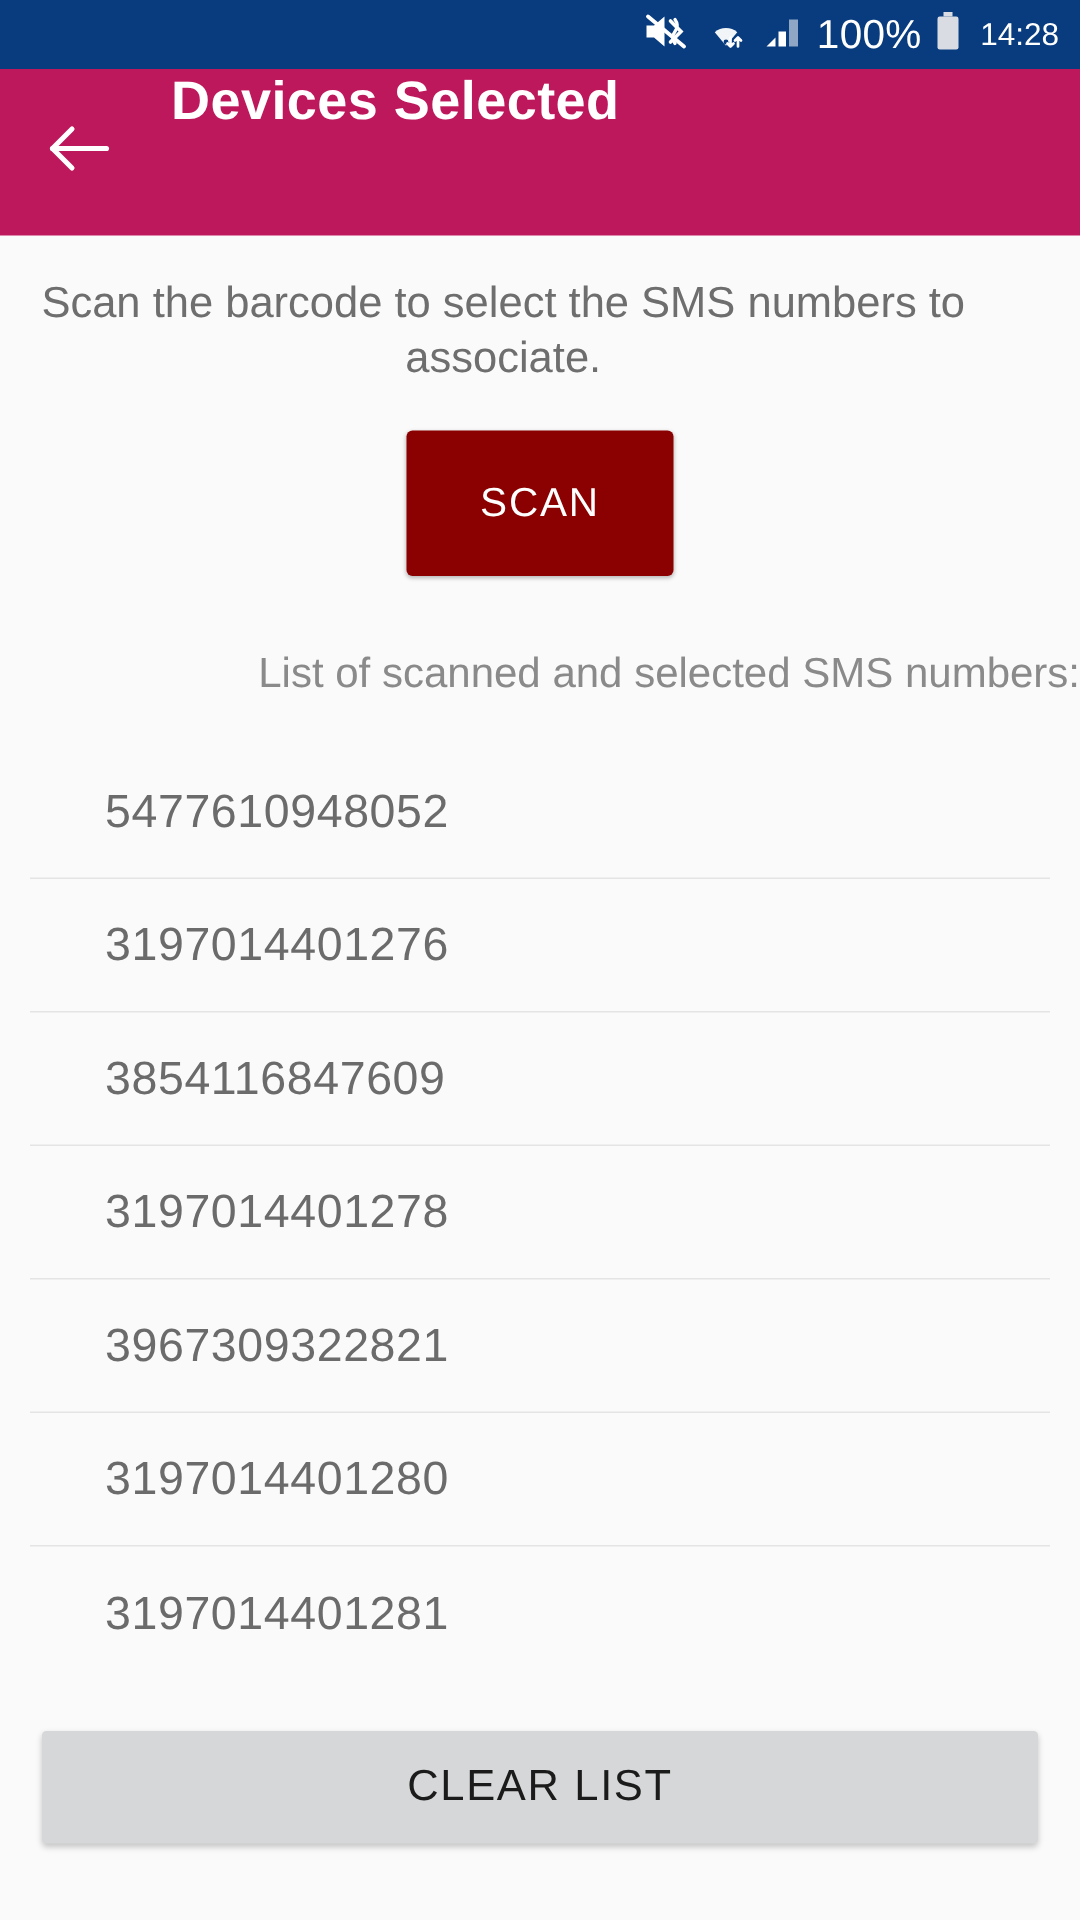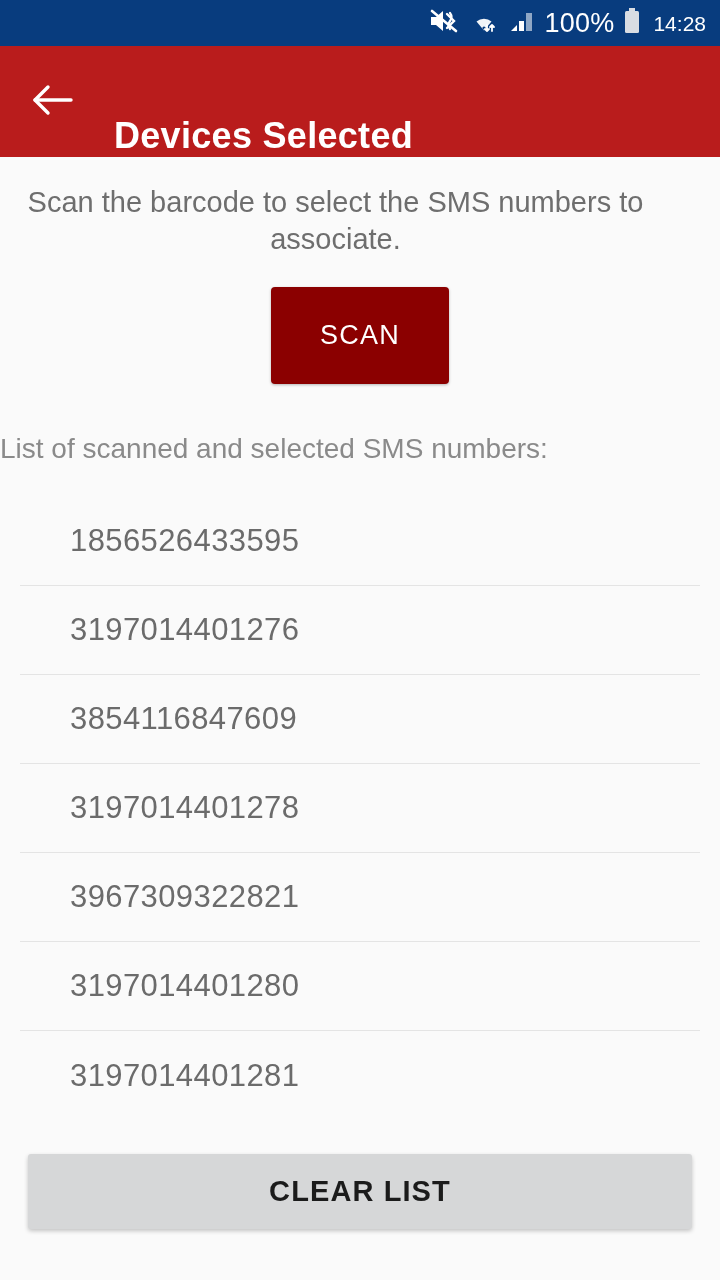--- a/index.html
+++ b/index.html
@@ -19,22 +19,22 @@
     padding-right:14px; gap:9px;
   }
   .status-icons { display:flex; align-items:center; gap:9px; }
   .sb-text { color:#ffffff; font-size:27px; letter-spacing:0.2px; line-height:1; }
   .sb-time { color:#ffffff; font-size:21px; line-height:1; margin-left:3px; }
   .ic { display:block; }
 
   
   .app-bar {
     height:111px; flex:0 0 111px;
-    background:#b91c1c;
-    display:flex; align-items:flex-end;
+    background:#be185d;
+    display:flex; align-items:flex-start;
   }
   .back-btn {
     width:104px; height:111px;
     display:flex; align-items:center; justify-content:center;
     cursor:pointer;
   }
   .app-title {
     color:#ffffff; font-size:36px; font-weight:bold;
     letter-spacing:0.3px; margin-left:10px;
   }
@@ -56,21 +56,21 @@
     border:none; border-radius:4px;
     color:#ffffff; font-size:27px; font-weight:normal;
     letter-spacing:1.2px;
     font-family:"Liberation Sans", sans-serif;
     cursor:pointer;
     display:flex; align-items:center; justify-content:center;
     box-shadow:0 1px 3px rgba(0,0,0,0.28);
   }
 
   .list-heading {
-    text-align:left; color:#8a8a8a; font-size:28px;
+    text-align:right; color:#8a8a8a; font-size:28px;
     margin-top:49px;
   }
 
   .sms-list { margin-top:32px; flex:1 1 auto; overflow:hidden; }
   .sms-row {
     height:89px;
     display:flex; align-items:center;
     padding-left:50px;
     border-bottom:1px solid #e4e4e4;
     margin:0 20px 0 20px;
@@ -80,21 +80,21 @@
   .sms-row .sms-text {
     color:#6b6b6b; font-size:31px; letter-spacing:0.4px;
     margin-left:-30px; padding-left:30px;
   }
 
   
   .footer { flex:0 0 105px; display:flex; align-items:center; justify-content:center; }
   .clear-btn {
     width:664px; height:75px;
     background:#d6d7d8; border:none; border-radius:3px;
-    color:#1b1b1b; font-size:29px; font-weight:bold; letter-spacing:1.1px;
+    color:#1b1b1b; font-size:29px; font-weight:normal; letter-spacing:1.1px;
     font-family:"Liberation Sans", sans-serif;
     cursor:pointer;
     box-shadow:0 2px 4px rgba(0,0,0,0.22);
     display:flex; align-items:center; justify-content:center;
   }
 </style>
 </head>
 <body>
 
 <div class="screen">
@@ -158,21 +158,21 @@
     <div class="instructions">Scan the barcode to select the SMS numbers to associate.</div>
 
     <div class="scan-wrap">
       <button class="scan-btn">SCAN</button>
     </div>
 
     <div class="list-heading">List of scanned and selected SMS numbers:</div>
 
     <div class="sms-list">
       <div class="sms-row">
-        <span class="sms-text">1856526433595</span>
+        <span class="sms-text">5477610948052</span>
       </div>
       <div class="sms-row">
         <span class="sms-text">3197014401276</span>
       </div>
       <div class="sms-row">
         <span class="sms-text">3854116847609</span>
       </div>
       <div class="sms-row">
         <span class="sms-text">3197014401278</span>
       </div>

